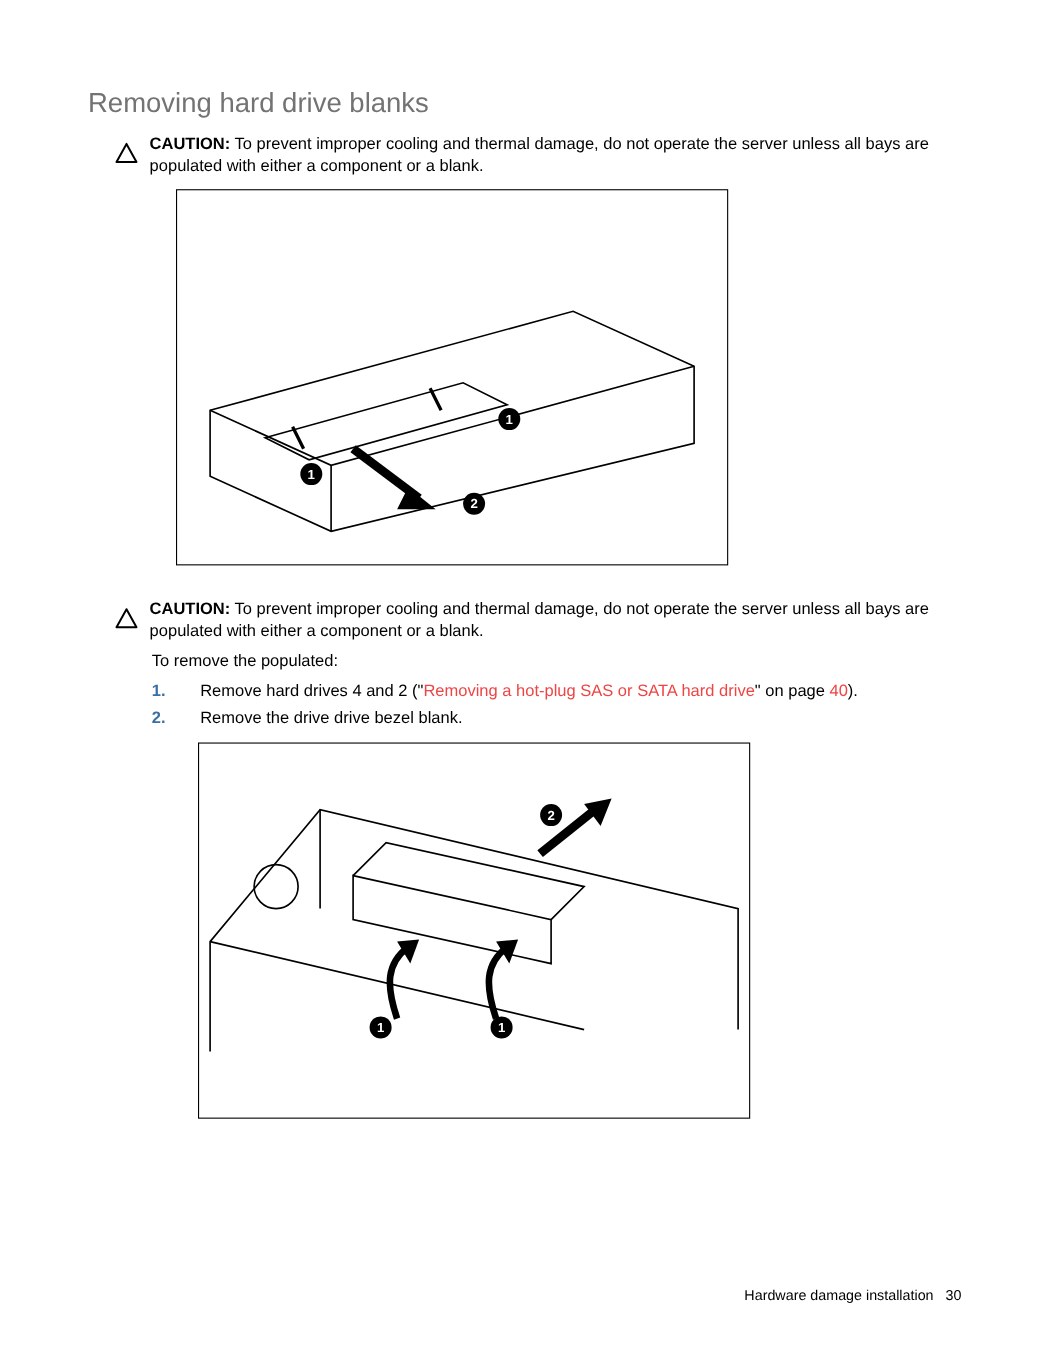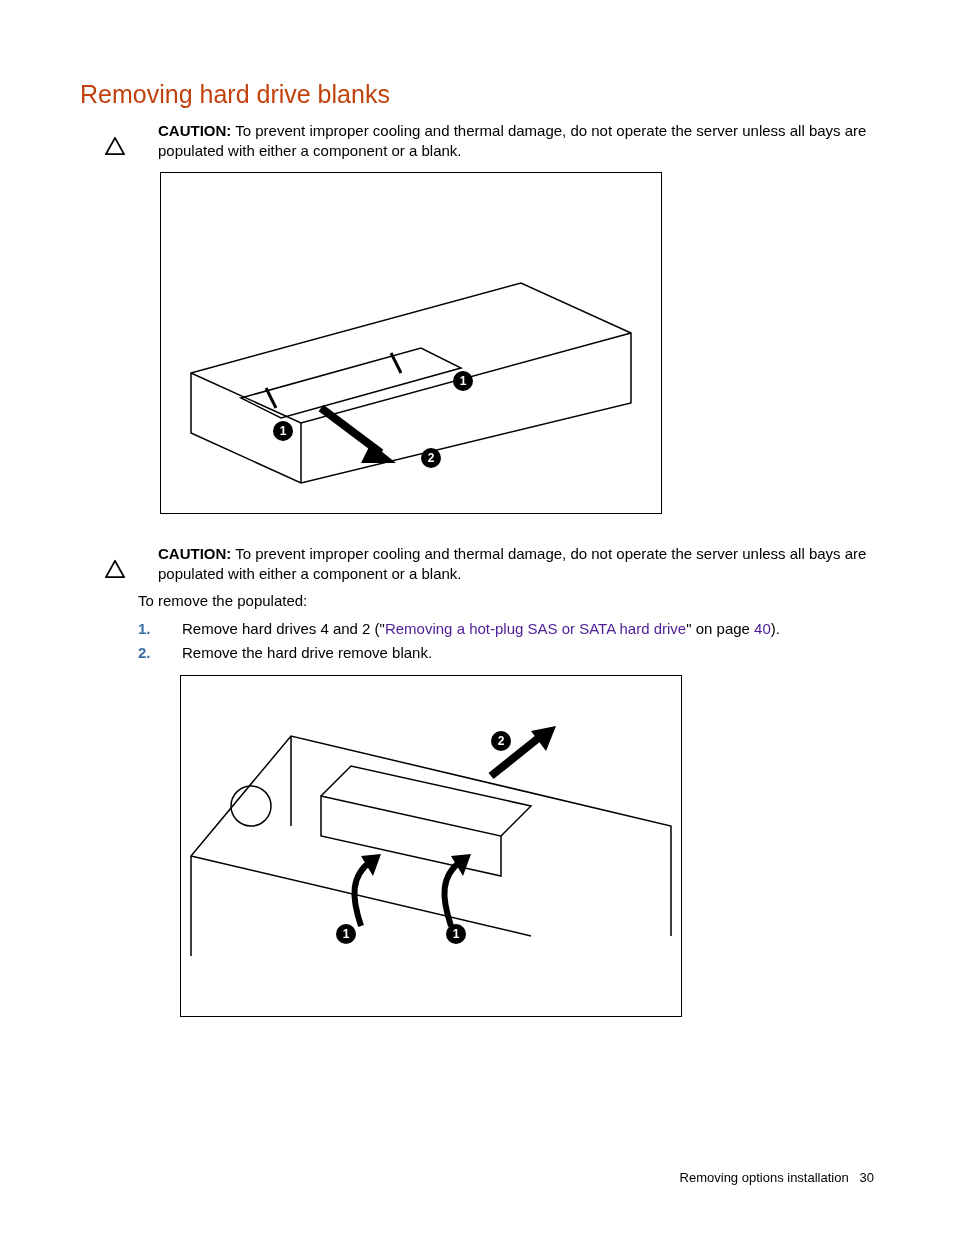--- a/index.html
+++ b/index.html
@@ -11,33 +11,32 @@
     width: 954px;
   }
   .page {
     padding: 80px 80px 40px 80px;
     box-sizing: border-box;
     min-height: 1235px;
     position: relative;
   }
   h2.section-heading {
     font-family: "Trebuchet MS", "Lucida Sans", Arial, sans-serif;
-    color: #c2410c;
+    color: #737373;
     font-weight: 400;
     font-size: 25px;
     margin: 0 0 12px 0;
   }
   .caution-block {
     display: flex;
-    align-items: flex-end;
+    align-items: center;
     margin-left: 24px;
     margin-bottom: 8px;
     font-size: 15px;
     line-height: 1.35;
-    gap: 22px;
   }
   .caution-icon {
     flex: 0 0 auto;
     width: 22px;
     padding-top: 2px;
   }
   .caution-text {
     flex: 1 1 auto;
     padding-left: 10px;
   }
@@ -76,21 +75,21 @@
     padding-left: 44px;
   }
   ol.steps li::before {
     content: counter(step) ".";
     position: absolute;
     left: 0;
     color: #3a6ea5;
     font-weight: 700;
   }
   .link {
-    color: #4c1d95;
+    color: #ef4444;
   }
   .footer {
     position: absolute;
     bottom: 50px;
     right: 80px;
     font-size: 13px;
   }
   .callout-circle {
     display: inline-flex;
     width: 20px; height: 20px;
@@ -162,21 +161,21 @@
     </div>
   </div>
 
   <div class="intro-line">To remove the populated:</div>
 
   <ol class="steps">
     <li>
       <span>Remove hard drives 4 and 2 ("</span><span class="link">Removing a hot-plug SAS or SATA hard drive</span><span>" on page </span><span class="link">40</span><span>).</span>
     </li>
     <li>
-      <span>Remove the hard drive remove blank.</span>
+      <span>Remove the drive drive bezel blank.</span>
     </li>
   </ol>
 
   <div class="figure fig2">
     <div class="fig-inner">
       <svg class="placeholder-svg" viewBox="0 0 500 340">
         <g stroke="#000" stroke-width="1.5" fill="none">
           <path d="M 10 280 L 10 180 L 110 60 L 490 150 L 490 260"></path>
           <path d="M 10 180 L 350 260"></path>
           <path d="M 110 60 L 110 150"></path>
@@ -191,16 +190,16 @@
           <circle cx="70" cy="130" r="20"></circle>
         </g>
       </svg>
       <span class="callout-circle" style="position:absolute; left:155px; top:248px;">1</span>
       <span class="callout-circle" style="position:absolute; left:265px; top:248px;">1</span>
       <span class="callout-circle" style="position:absolute; left:310px; top:55px;">2</span>
     </div>
   </div>
 
   <div class="footer">
-    <span>Removing options installation</span>&nbsp;&nbsp;&nbsp;<span>30</span>
+    <span>Hardware damage installation</span>&nbsp;&nbsp;&nbsp;<span>30</span>
   </div>
 
 </div>
 
 </body></html>

